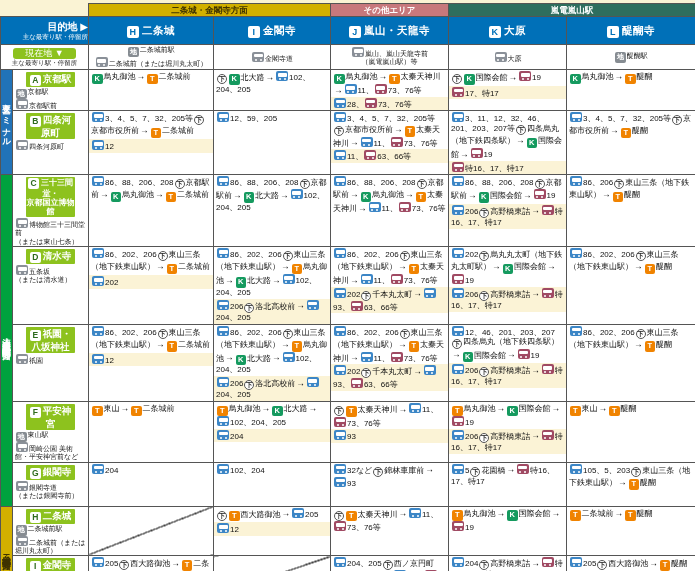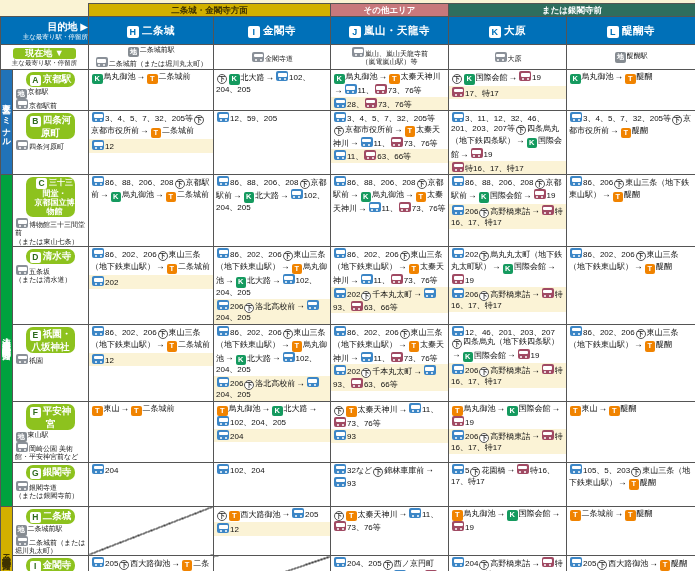--- a/index.html
+++ b/index.html
@@ -11,30 +11,30 @@
   td.void{border:none;background:transparent;}
   .band{font-size:8.5px;font-weight:bold;text-align:center;vertical-align:middle;line-height:12px;}
   .dhead{background:#0070b8;color:#fff;text-align:center;vertical-align:middle;
          font-size:10.5px;font-weight:bold;letter-spacing:.5px;}
   .hlb{display:inline-block;background:#fff;color:#0070b8;width:12px;height:12px;line-height:12px;
        border-radius:2px;margin-right:3px;font-size:9px;text-align:center;vertical-align:-1px;}
   .corner-dest{background:#0070b8;color:#fff;text-align:right;vertical-align:middle;}
   .cd1{font-weight:bold;font-size:10px;line-height:12px;}
   .cd2{font-size:6.5px;line-height:8px;}
   .corner-cur{background:#fff;text-align:center;vertical-align:middle;}
-  .pill{background:#8dc21e;color:#fff;font-weight:bold;font-size:9px;border-radius:3px;
+  .pill{background:#8dc21e;color:#fff;font-weight:normal;font-size:9px;border-radius:3px;
         margin:1px 12px 0;line-height:11px;}
   .cd3{font-size:6.5px;color:#222;line-height:8px;}
   .stn-c{font-size:7px;line-height:8.5px;text-align:center;vertical-align:middle;padding:1px;color:#222;}
   .side{text-align:center;vertical-align:middle;padding:0;}
   .side span{writing-mode:vertical-rl;font-size:8.5px;font-weight:bold;letter-spacing:1px;line-height:12px;}
   .rowhead{vertical-align:top;background:#fff;}
-  .rlabel{margin:2px 13px 1px;background:#8dc21e;border-radius:7px;color:#fff;font-weight:bold;
+  .rlabel{margin:2px 13px 1px;background:#8dc21e;border-radius:1px;color:#fff;font-weight:bold;
           font-size:9.5px;text-align:center;padding:1px 0;line-height:11px;}
-  .rlabel.sm{font-size:8px;line-height:9px;padding-left:8px;}
+  .rlabel.sm{font-size:8px;line-height:9px;}
   .lb{display:inline-block;background:#fff;color:#2e6b1e;width:11px;height:11px;line-height:11px;
       border-radius:2px;margin-right:2px;font-size:8.5px;vertical-align:-1px;}
   .stn{font-size:7px;line-height:8.5px;padding:0 2px;color:#222;}
   .cell{font-size:8px;line-height:10px;margin-left:36px;}
   .opt{padding:1px 2px;}
   .opt.alt{background:#fbf3d6;}
   td.diag{background-image:linear-gradient(to bottom right,
       transparent calc(50% - 0.7px),#444 calc(50% - 0.7px),
       #444 calc(50% + 0.7px),transparent calc(50% + 0.7px));}
   
@@ -65,21 +65,21 @@
         <col style="width:117px">
         <col style="width:118px">
       <col style="width:118px">
         <col style="width:129px">
     </colgroup>
     <tbody id="tbody">
         <tr style="height:13px">
           <td class="void" colspan="2"></td>
           <td class="band" colspan="2" style="background:#d2b000;color:#3f3300">二条城・金閣寺方面</td>
           <td class="band" colspan="1" style="background:#c7787c;color:#ffffff">その他エリア</td>
-          <td class="band" colspan="2" style="background:#2e6e5e;color:#ffffff">または銀閣寺前</td>
+          <td class="band" colspan="2" style="background:#2e6e5e;color:#ffffff">嵐電嵐山駅</td>
         </tr>
         <tr style="height:28px">
           <td class="corner-dest" colspan="2">
   <div class="cd1">目的地 ▶</div>
   <div class="cd2">主な最寄り駅・停留所</div>
           </td>
           <td class="dhead"><span class="hlb">H</span>二条城</td>
           <td class="dhead"><span class="hlb">I</span>金閣寺</td>
           <td class="dhead"><span class="hlb">J</span>嵐山・天龍寺</td>
           <td class="dhead"><span class="hlb">K</span>大原</td>

